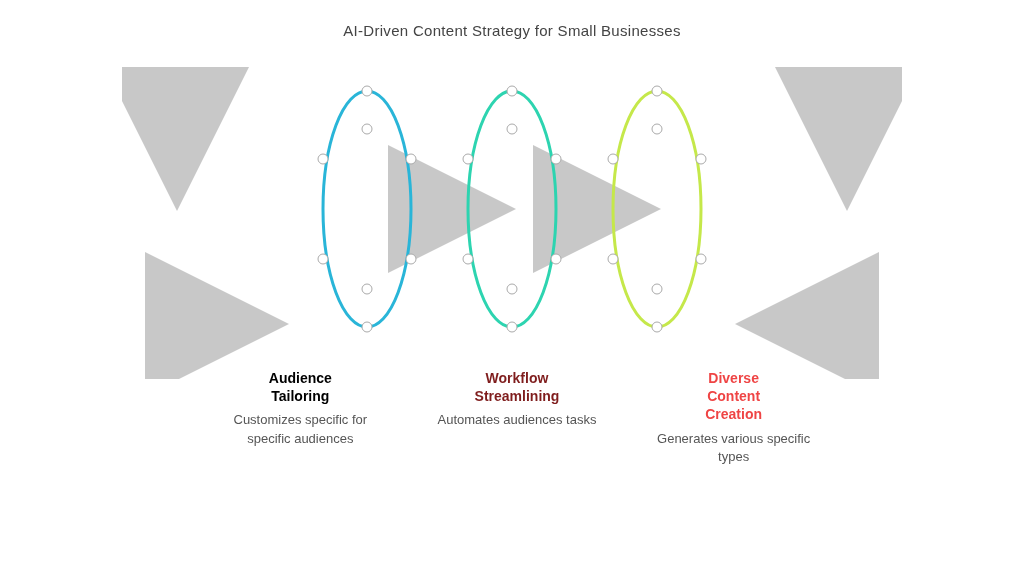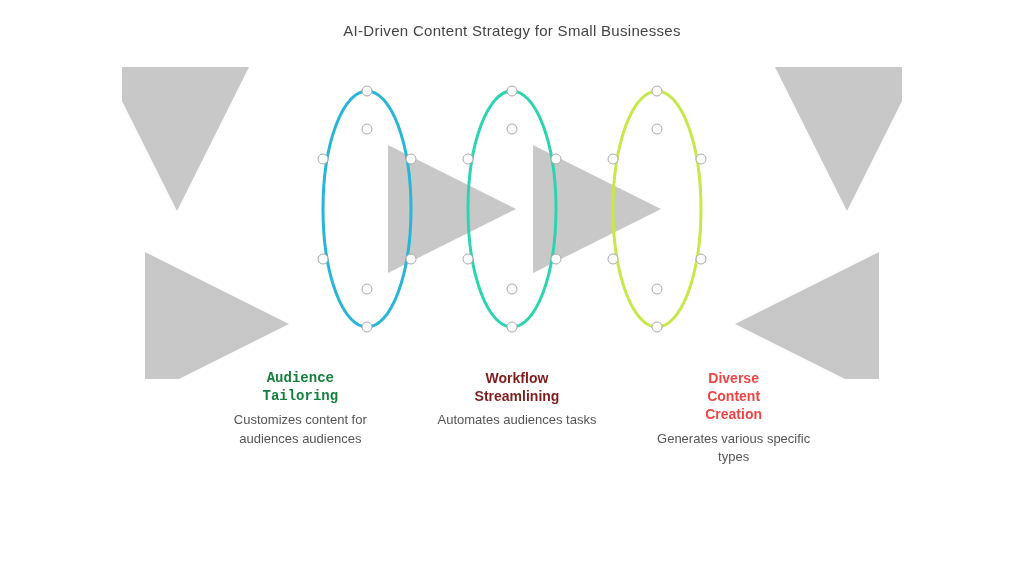--- a/index.html
+++ b/index.html
@@ -46,21 +46,21 @@
       text-align: center;
     }
 
     .label-title {
       font-weight: bold;
       font-size: 14px;
       line-height: 1.3;
       margin-bottom: 6px;
     }
 
-    .label-blue { color: #15803d; font-family: Liberation Mono, monospace; }
+    .label-blue { color: #000000; }
     .label-teal { color: #7f1d1d; }
     .label-lime { color: #ef4444; }
 
     .label-desc {
       font-size: 13px;
       color: #555;
       line-height: 1.4;
     }
 
     
@@ -141,21 +141,21 @@
       <circle cx="535" cy="90" r="5" fill="white" stroke="#aaa" stroke-width="1"></circle>
       <circle cx="535" cy="250" r="5" fill="white" stroke="#aaa" stroke-width="1"></circle>
 
     </svg>
   </div>
 
   <div class="labels-row" style="margin-top:-10px;">
 
     <div class="label-block" style="margin-left:20px;">
       <div class="label-title label-blue">Audience<br>Tailoring</div>
-      <div class="label-desc">Customizes content for audiences audiences</div>
+      <div class="label-desc">Customizes specific for specific audiences</div>
     </div>
 
     <div class="label-block">
       <div class="label-title label-teal">Workflow<br>Streamlining</div>
       <div class="label-desc">Automates audiences tasks</div>
     </div>
 
     <div class="label-block" style="margin-right:10px;">
       <div class="label-title label-lime">Diverse<br>Content<br>Creation</div>
       <div class="label-desc">Generates various specific types</div>

